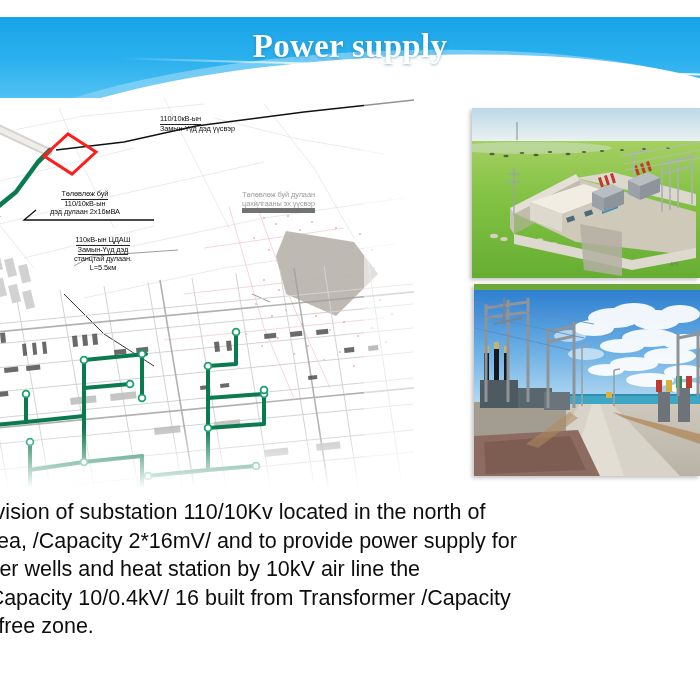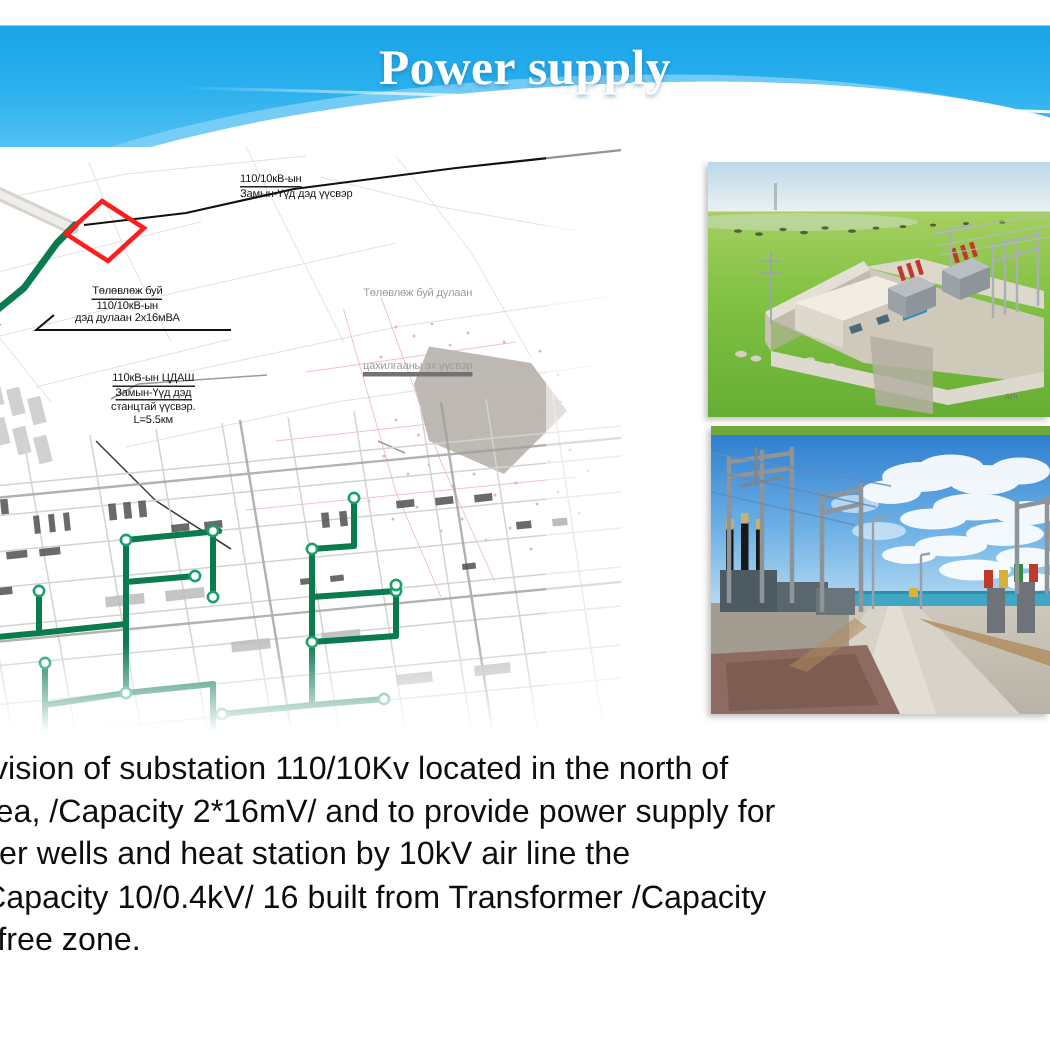--- a/index.html
+++ b/index.html
@@ -55,21 +55,21 @@
     background:#ffffff;overflow:hidden;
   }
   .map svg{position:absolute;left:0;top:0;}
   .map-label{
     position:absolute;font-family:"Liberation Sans",sans-serif;
     font-size:7.4px;font-weight:normal;color:#111;line-height:1.18;
     letter-spacing:-.1px;white-space:nowrap;
   }
   .map-label.grey{color:#9b9b9b;font-weight:normal;}
   .map-label .ul{border-bottom:1px solid #222;display:inline-block;}
-  .map-label.grey .ul{border-bottom:3px solid #737373;margin-top:40px;}
+  .map-label.grey .ul{border-bottom:5px solid #737373;}
 
   
   .photo{position:absolute;overflow:hidden;}
   .photo-top{left:472px;top:108px;width:228px;height:170px;box-shadow:-2px 2px 4px rgba(0,0,0,.25);}
   .photo-bot{left:474px;top:284px;width:226px;height:192px;box-shadow:-2px 2px 4px rgba(0,0,0,.25);}
 
   
   .body-text{
     position:absolute;left:-52px;top:498px;width:760px;
     font-family:"Liberation Sans",sans-serif;font-size:21.5px;color:#0d0d0d;
@@ -316,24 +316,24 @@
       <span class="ul">110/10кВ-ын</span><br>
       <span>Замын-Үүд дэд үүсвэр</span>
     </div>
 
     <div class="map-label" style="left:86px;top:76px;text-align:center;margin-top:16px;">
       <span class="ul">Төлөвлөж буй</span><br>
       <span>110/10кВ-ын</span><br>
       <span>дэд дулаан 2х16мВА</span>
     </div>
 
-    <div class="map-label" style="left:110px;top:150px;text-align:center;">
+    <div class="map-label" style="left:110px;top:138px;text-align:center;">
       <span class="ul">110кВ-ын ЦДАШ</span><br>
       <span class="ul">Замын-Үүд дэд</span><br>
-      <span>станцтай үүсвэр.</span><br>
+      <span>станцтай дулаан.</span><br>
       <span>L=5.5км</span>
     </div>
 
     <div class="map-label grey" style="left:278px;top:93px;text-align:center;">
       <span>Төлөвлөж буй дулаан</span><br>
       <span class="ul">цахилгааны эх үүсвэр</span>
     </div>
   </div>
 
   <div class="photo photo-top">

